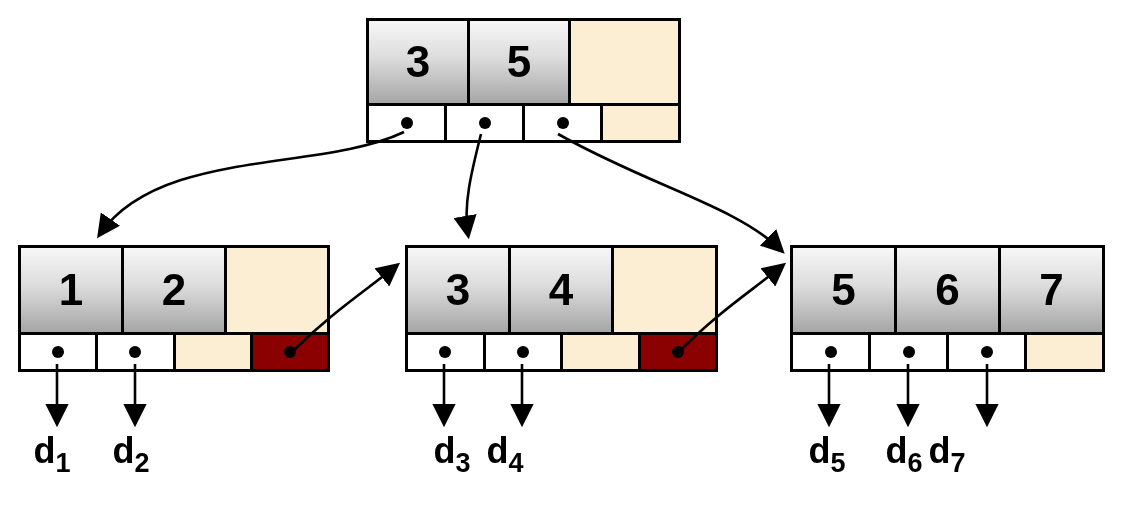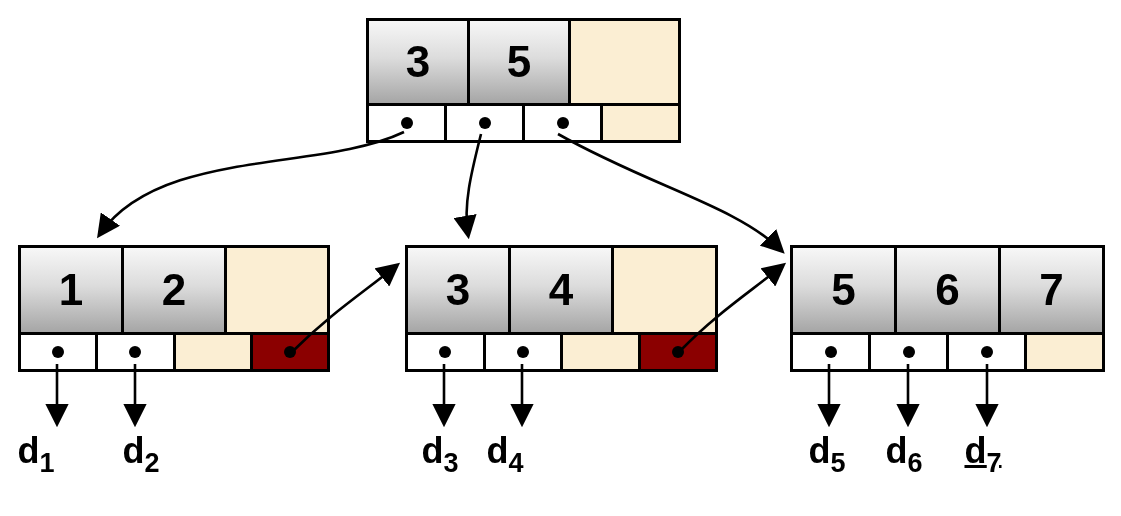--- a/index.html
+++ b/index.html
@@ -157,27 +157,27 @@
       <div class="cell" style="flex:1;">
         <span class="dot"></span>
       </div>
       <div class="cell" style="flex:1;">
         <span class="dot"></span>
       </div>
       <div class="cell empty" style="flex:1;"></div>
     </div>
   </div>
 
-  <div class="dlabel" style="left:36px;"><span>d</span><span class="sub">1</span></div>
-  <div class="dlabel" style="left:141px;text-align:right;"><span>d</span><span class="sub">2</span></div>
-  <div class="dlabel" style="left:440px;"><span>d</span><span class="sub">3</span></div>
+  <div class="dlabel" style="left:52px;"><span>d</span><span class="sub">1</span></div>
+  <div class="dlabel" style="left:131px;text-align:right;"><span>d</span><span class="sub">2</span></div>
+  <div class="dlabel" style="left:452px;"><span>d</span><span class="sub">3</span></div>
   <div class="dlabel" style="left:505px;"><span>d</span><span class="sub">4</span></div>
   <div class="dlabel" style="left:827px;"><span>d</span><span class="sub">5</span></div>
   <div class="dlabel" style="left:904px;"><span>d</span><span class="sub">6</span></div>
-  <div class="dlabel" style="left:983px;text-decoration:underline;"><span>d</span><span class="sub">7</span></div>
+  <div class="dlabel" style="left:947px;"><span>d</span><span class="sub">7</span></div>
 
   <svg class="arrows" viewBox="0 0 1121 516" xmlns="http://www.w3.org/2000/svg">
     <defs>
       <marker id="ah" markerWidth="9" markerHeight="9" refX="7" refY="4.5" orient="auto">
         <path d="M0,0 L9,4.5 L0,9 z" fill="#000"></path>
       </marker>
     </defs>
     <g fill="none" stroke="#000" stroke-width="2.6">
       <path d="M 404 132 C 320 172, 160 148, 100 234" marker-end="url(#ah)"></path>
       <path d="M 481 134 C 472 170, 463 204, 468 234" marker-end="url(#ah)"></path>

